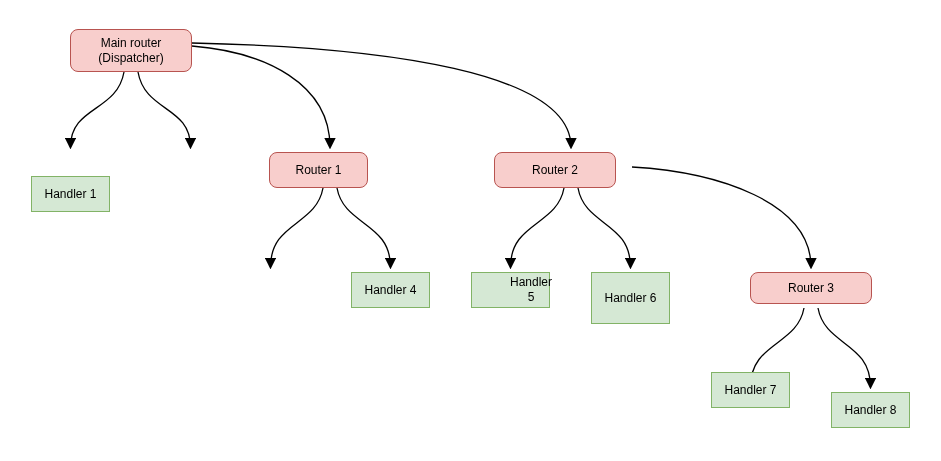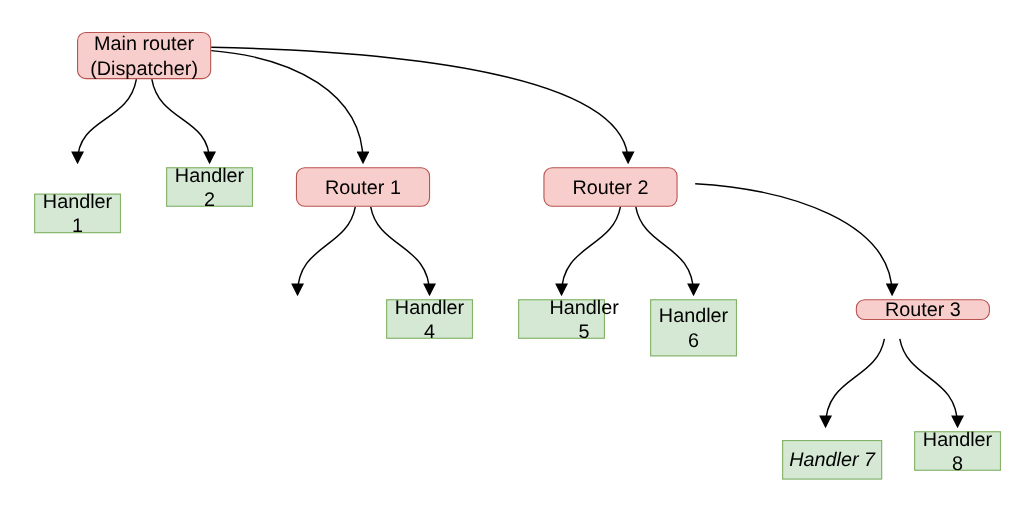--- a/index.html
+++ b/index.html
@@ -37,21 +37,21 @@
     stroke: var(--edge);
     stroke-width: 1.3;
   }
   .node {
     position: absolute;
     box-sizing: border-box;
     display: flex;
     align-items: center;
     justify-content: center;
     text-align: center;
-    font-size: 18px;
+    font-size: 12px;
     color: var(--text);
     white-space: pre-line;
     line-height: 1.25;
   }
   .node.router {
     background: var(--router-fill);
     border: 1px solid var(--router-border);
     border-radius: 8px;
   }
   .node.handler {
@@ -82,32 +82,31 @@
     <path d="M 632 167 C 718 172, 811 202, 811 267" marker-end="url(#arrow)"></path>
     <path d="M 804 308 C 797 346, 750.5 342, 750.5 387" marker-end="url(#arrow)"></path>
     <path d="M 818 308 C 825 346, 870.5 342, 870.5 387" marker-end="url(#arrow)"></path>
   </svg>
 
   <div class="node router" style="left:70px; top:29px; width:122px; height:43px;">Main router
 (Dispatcher)</div>
 
   <div class="node handler" style="left:31px; top:152px; width:79px; height:36px;margin-top:24px;">Handler 1</div>
 
-  <div class="node handler" style="left:151px; top:152px; width:79px; height:36px;">Handler 2</div>
 
-  <div class="node router" style="left:269px; top:152px; width:122px; height:36px;">Router 1</div>
+  <div class="node router" style="left:269px; top:152px; width:99px; height:36px;">Router 1</div>
 
   <div class="node router" style="left:494px; top:152px; width:122px; height:36px;">Router 2</div>
 
 
   <div class="node handler" style="left:351px; top:272px; width:79px; height:36px;">Handler 4</div>
 
   <div class="node handler" style="left:471px; top:272px; width:79px; height:36px;padding-left:41px;">Handler 5</div>
 
   <div class="node handler" style="left:591px; top:272px; width:79px; height:52px;">Handler 6</div>
 
-  <div class="node router" style="left:778px; top:272px; width:122px; height:19px;">Router 3</div>
+  <div class="node router" style="left:750px; top:272px; width:122px; height:32px;">Router 3</div>
 
-  <div class="node handler" style="left:711px; top:400px; width:91px; height:36px;font-style:italic;">Handler 7</div>
+  <div class="node handler" style="left:711px; top:372px; width:79px; height:36px;">Handler 7</div>
 
   <div class="node handler" style="left:831px; top:392px; width:79px; height:36px;">Handler 8</div>
 
 </div>
 
 </body></html>

